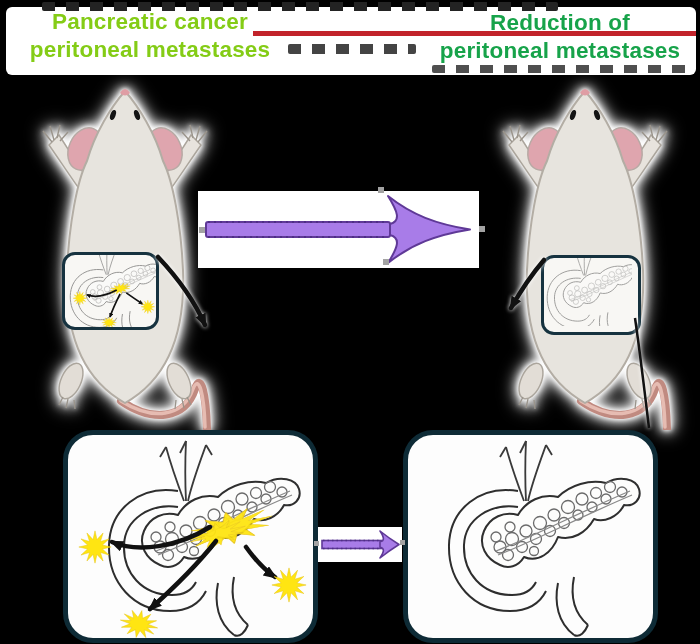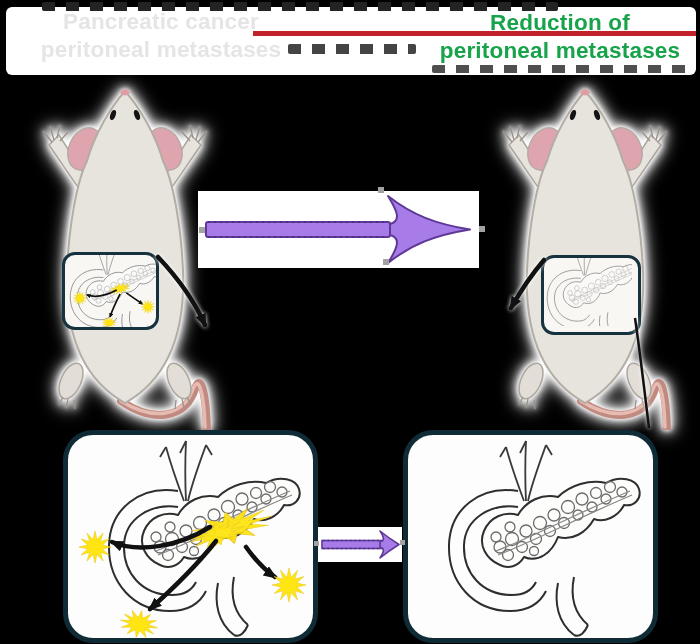--- a/index.html
+++ b/index.html
@@ -6,21 +6,21 @@
   #stage{position:relative;width:700px;height:644px;background:#000;overflow:hidden;
          font-family:"Liberation Sans",sans-serif;}
 
   
   .white-band{position:absolute;left:6px;top:7px;width:690px;height:68px;background:#fff;border-radius:6px;}
   .dashes{position:absolute;background:repeating-linear-gradient(90deg,#232323 0 13px,rgba(0,0,0,0) 13px 24px);border-radius:2px;}
   #dashA{left:42px;top:2px;width:516px;height:9px;}
   #dashB{left:288px;top:44px;width:128px;height:10px;opacity:.85;}
   #dashC{left:432px;top:65px;width:256px;height:8px;opacity:.8;}
   .title{position:absolute;text-align:center;font-weight:700;font-size:22.5px;line-height:28px;letter-spacing:.2px;z-index:4;}
-  #title-left{left:13px;top:8px;width:296px;color:#e5e5e5;}
+  #title-left{left:2px;top:8px;width:296px;color:#84cc16;}
   #title-right{left:416px;top:9px;width:288px;color:#17A34A;}
   #red-line{position:absolute;left:253px;top:31px;width:443px;height:4.5px;background:#C2232B;z-index:3;}
 
   
   .mouse-wrap{position:absolute;width:200px;height:345px;
       filter:drop-shadow(0 0 2px #fff) drop-shadow(0 0 4px #fff) drop-shadow(0 0 8px #fff);}
   #mouse-left{left:25px;top:85px;}
   #mouse-right{left:485px;top:85px;}
 
   

